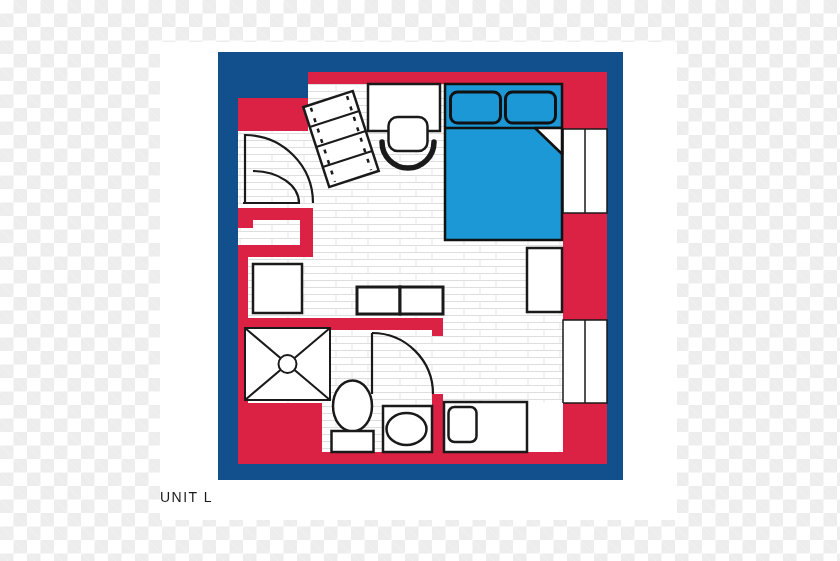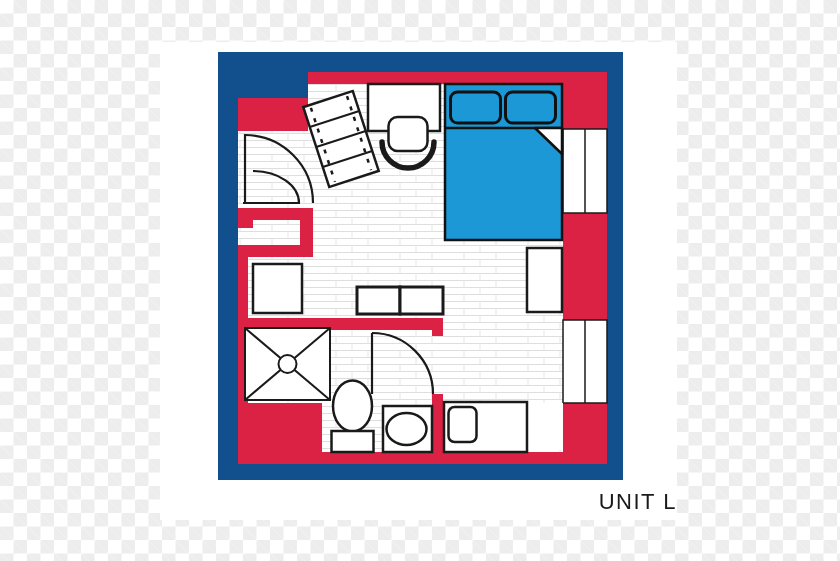--- a/index.html
+++ b/index.html
@@ -9,21 +9,21 @@
     background-image:
       linear-gradient(45deg,#ededed 25%,transparent 25%,transparent 75%,#ededed 75%),
       linear-gradient(45deg,#ededed 25%,transparent 25%,transparent 75%,#ededed 75%);
     background-size:27px 27px;
     background-position:0 0,13.5px 13.5px;
     font-family:"Liberation Sans", sans-serif;
   }
   #plan-svg{position:absolute;left:0;top:0;}
   #unit-label{
     position:absolute;left:160px;top:489px;width:517px;
-    text-align:right;font-size:22px;letter-spacing:1.5px;color:#1a1a1a;
+    text-align:left;font-size:14px;letter-spacing:1.5px;color:#1a1a1a;
   }
 </style>
 </head>
 <body>
 
 <div id="stage">
 
   <svg id="plan-svg" width="840" height="561" viewBox="0 0 840 561">
     <defs>
       <pattern id="brick" width="64" height="14" patternUnits="userSpaceOnUse">

